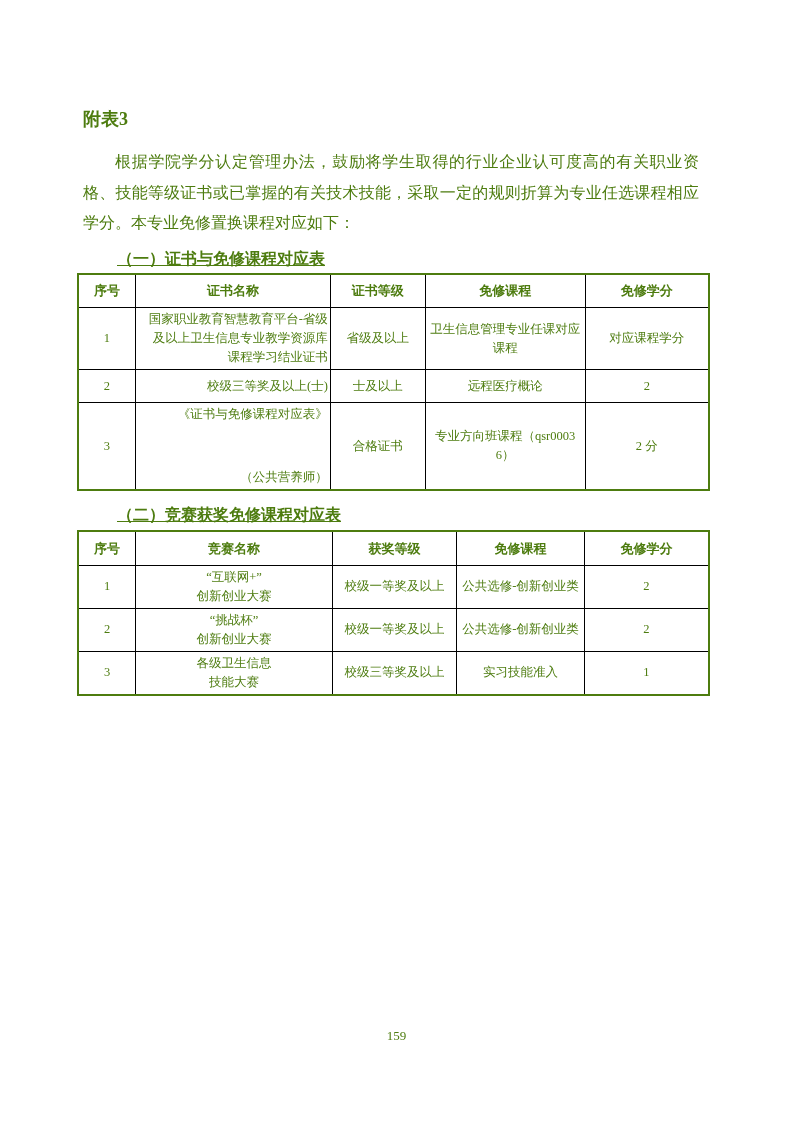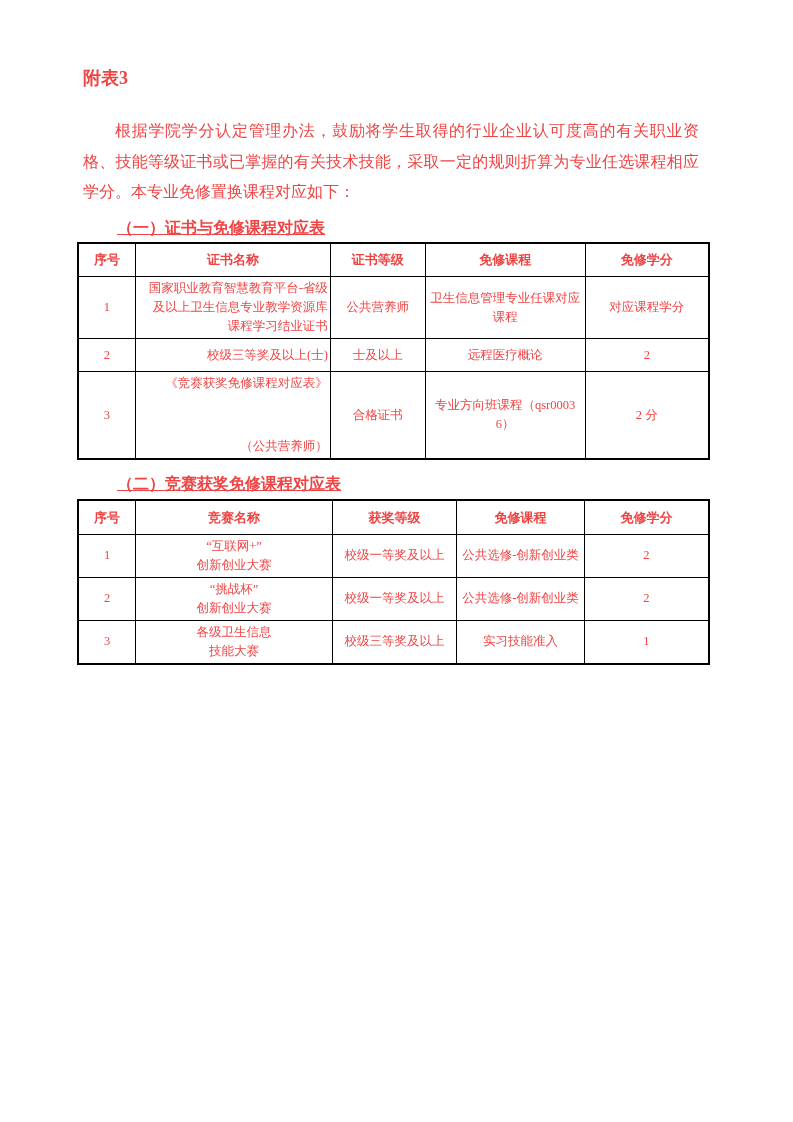--- a/index.html
+++ b/index.html
@@ -1,54 +1,54 @@
 <!DOCTYPE html>
 <html><head>
 <meta charset="utf-8">
 <style>
   html,body{margin:0;padding:0;background:#ffffff;}
   .page{
     position:relative;
     width:793px;height:1122px;
     background:#ffffff;
-    color:#ef4444;
+    color:#4d7c0f;
     font-family:"Liberation Serif","DejaVu Serif",serif;
     box-sizing:border-box;
-    padding:66px 83px 0 83px;
+    padding:107px 83px 0 83px;
     overflow:hidden;
   }
   .appendix{
     font-size:18px;font-weight:bold;line-height:24px;
   }
   .title{
     margin:23px 0 0 0;
     font-size:19px;font-weight:bold;line-height:27px;
     text-align:center;
     padding-left:38px; 
   }
   .intro{
-    margin:26px 0 0 0;
+    margin:16px 0 0 0;
     width:616px;
     font-size:16px;line-height:30.5px;
     text-align:justify;
     text-indent:2em;
   }
   .section-heading{
     margin:9px 0 0 0;
     padding-left:34px;
     font-size:16px;font-weight:bold;line-height:22px;text-decoration:underline;
   }
   .section-heading.second{margin-top:13px;}
   table.tbl{
     border-collapse:collapse;
     table-layout:fixed;
     margin:3px 0 0 -6px;
     font-size:12.5px;
     line-height:19px;
-    border:2px solid #000000;
+    border:2px solid #4d7c0f;
   }
   table.tbl2{margin-top:4px;}
   .tbl th,.tbl td{
     border:1px solid #000;
     text-align:center;
     vertical-align:middle;
     padding:2px 2px;
     overflow:hidden;
     word-break:break-all;
   }
@@ -98,35 +98,35 @@
           <th>证书名称</th>
           <th>证书等级</th>
           <th>免修课程</th>
           <th>免修学分</th>
         </tr>
       </thead>
       <tbody>
         <tr>
           <td>1</td>
           <td>国家职业教育智慧教育平台-省级及以上卫生信息专业教学资源库课程学习结业证书</td>
-          <td>公共营养师</td>
+          <td>省级及以上</td>
           <td>卫生信息管理专业任课对应课程</td>
           <td>对应课程学分</td>
         </tr>
         <tr>
           <td>2</td>
           <td>校级三等奖及以上(士)</td>
           <td>士及以上</td>
           <td>远程医疗概论</td>
           <td>2</td>
         </tr>
         <tr>
           <td>3</td>
           <td>
-            <div>《竞赛获奖免修课程对应表》</div>
+            <div>《证书与免修课程对应表》</div>
             <div>（公共营养师）</div>
           </td>
           <td>合格证书</td>
           <td>专业方向班课程（qsr00036）</td>
           <td>2 分</td>
         </tr>
       </tbody>
     </table>
 
   <div class="section-heading second">（二）竞赛获奖免修课程对应表</div>
@@ -167,13 +167,14 @@
             <div>各级卫生信息</div>
             <div>技能大赛</div>
           </td>
           <td>校级三等奖及以上</td>
           <td>实习技能准入</td>
           <td>1</td>
         </tr>
       </tbody>
     </table>
 
+  <div class="page-number">159</div>
 </div>
 
 </body></html>

